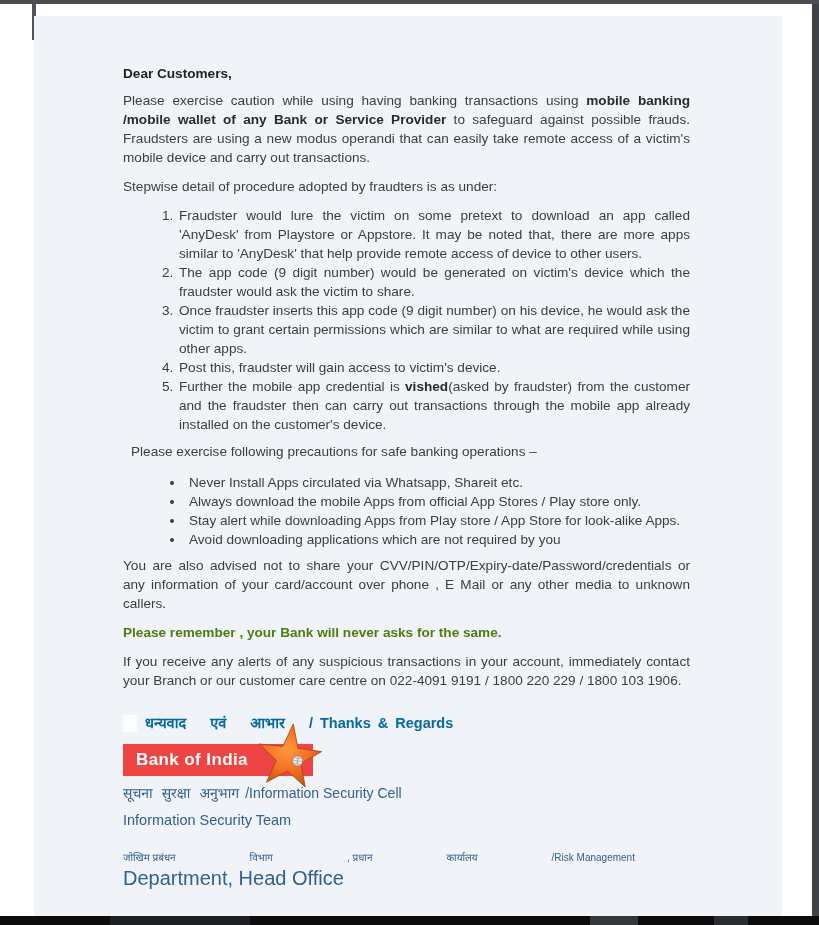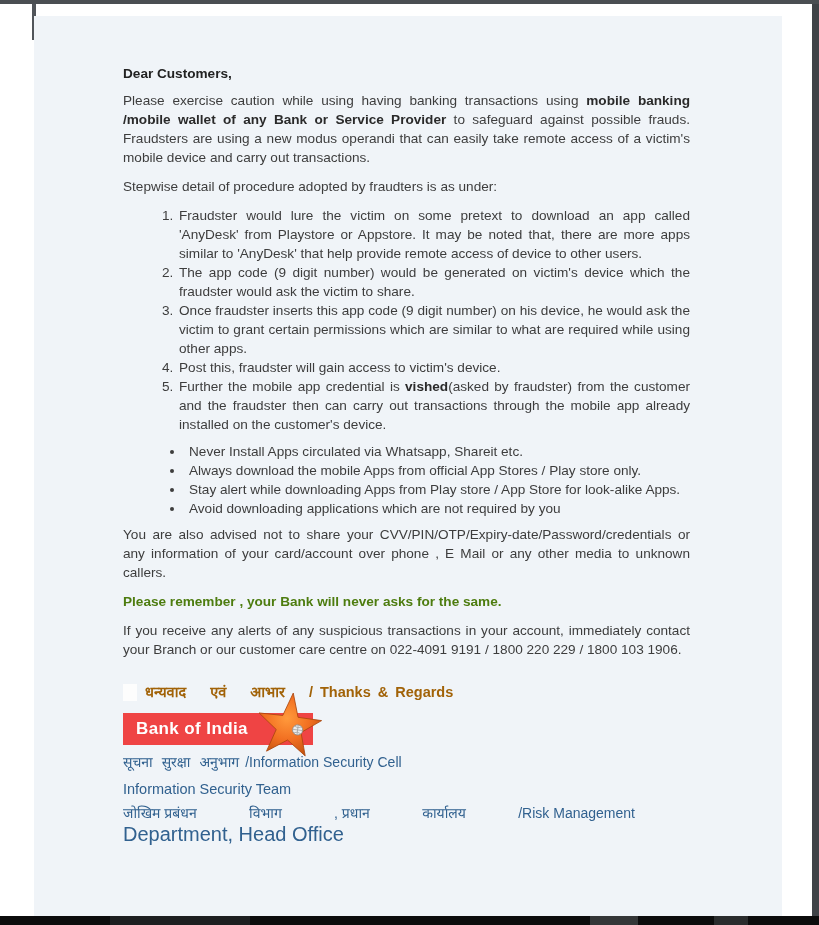--- a/index.html
+++ b/index.html
@@ -31,38 +31,38 @@
   .stepwise { text-align: left; margin-bottom: 10px !important; }
   ol.steps { margin: 0 0 8px 0; padding-left: 54px; }
   ol.steps li { text-align: justify; margin: 0; padding-left: 2px; }
   .prec-heading { padding-left: 8px; text-align: left !important; margin-bottom: 12px !important; }
   ul.precautions { margin: 0 0 7px 0; padding-left: 62px; list-style: disc; }
   ul.precautions li { text-align: justify; margin: 0; padding-left: 4px; }
   .remember { font-weight: bold; color: #4d7c0f; text-align: left !important; margin-bottom: 10px !important; }
   
   .thanks-row {
     margin-top: 24px; display: flex; align-items: baseline;
-    color: #a16207; font-weight: bold; font-size: 14.5px;
+    color: #0369a1; font-weight: bold; font-size: 14.5px;
   }
   .thanks-row .white-box { width: 14px; height: 17px; background: #fdfdfd; margin-right: 8px; align-self: center; }
   .thanks-row .hw { margin-right: 24px; }
   .thanks-row .hw:last-of-type { margin-right: 10px; }
   .thanks-latin { word-spacing: 3px; }
   .logo-wrap { position: relative; margin-top: 11px; width: 190px; height: 32px; }
   .logo-rect {
     position: absolute; left: 0; top: 0; width: 190px; height: 32px;
     background: #ef4444; color: #ffffff; font-weight: bold; font-size: 17px;
     line-height: 32px; padding-left: 13px; box-sizing: border-box; letter-spacing: 0.4px;
   }
   .logo-star { position: absolute; left: 127px; top: -28px; width: 78px; height: 78px; }
   .sig { color: #31618f; }
   .sig-team { font-size: 14.5px; margin-top: 7px; }
   .sig-line { font-size: 14px; margin-top: 7px; line-height: 21px; }
   .sig-line .hindi { word-spacing: 5px; margin-right: 6px; }
-  .risk-row { display: flex; justify-content: space-between; width: 512px; font-size: 14px; margin-top: 4px; line-height: 21px; }
+  .risk-row { display: flex; justify-content: space-between; width: 512px; font-size: 10px; margin-top: 17px; line-height: 21px; }
   .risk-tail { font-size: 20px; line-height: 21px; }
 </style>
 </head>
 <body>
 
 <div class="top-bar"></div>
 <div class="left-stub"></div>
 <div class="right-strip"></div>
 
 <div class="page">
@@ -75,20 +75,21 @@
     <p class="stepwise">Stepwise detail of procedure adopted by fraudters is as under:</p>
 
     <ol class="steps">
       <li><span>Fraudster would lure the victim on some pretext to download an app called 'AnyDesk' from Playstore or Appstore. It may be noted that, there are more apps similar to 'AnyDesk' that help provide remote access of device to other users.</span></li>
       <li><span>The app code (9 digit number) would be generated on victim's device which the fraudster would ask the victim to share.</span></li>
       <li><span>Once fraudster inserts this app code (9 digit number) on his device, he would ask the victim to grant certain permissions which are similar to what are required while using other apps.</span></li>
       <li><span>Post this, fraudster will gain access to victim's device.</span></li>
       <li><span>Further the mobile app credential is </span><span class="b">vished</span><span>(asked by fraudster) from the customer and the fraudster then can carry out transactions through the mobile app already installed on the customer's device.</span></li>
     </ol>
 
+    <p class="prec-heading">Please exercise following precautions for safe banking operations –</p>
 
     <ul class="precautions">
       <li><span>Never Install Apps circulated via Whatsapp, Shareit etc.</span></li>
       <li><span>Always download the mobile Apps from official App Stores / Play store only.</span></li>
       <li><span>Stay alert while downloading Apps from Play store / App Store for look-alike Apps.</span></li>
       <li><span>Avoid downloading applications which are not required by you</span></li>
     </ul>
 
     <p>You are also advised not to share your CVV/PIN/OTP/Expiry-date/Password/credentials or any information of your card/account over phone , E Mail or any other media to unknown callers.</p>
 

